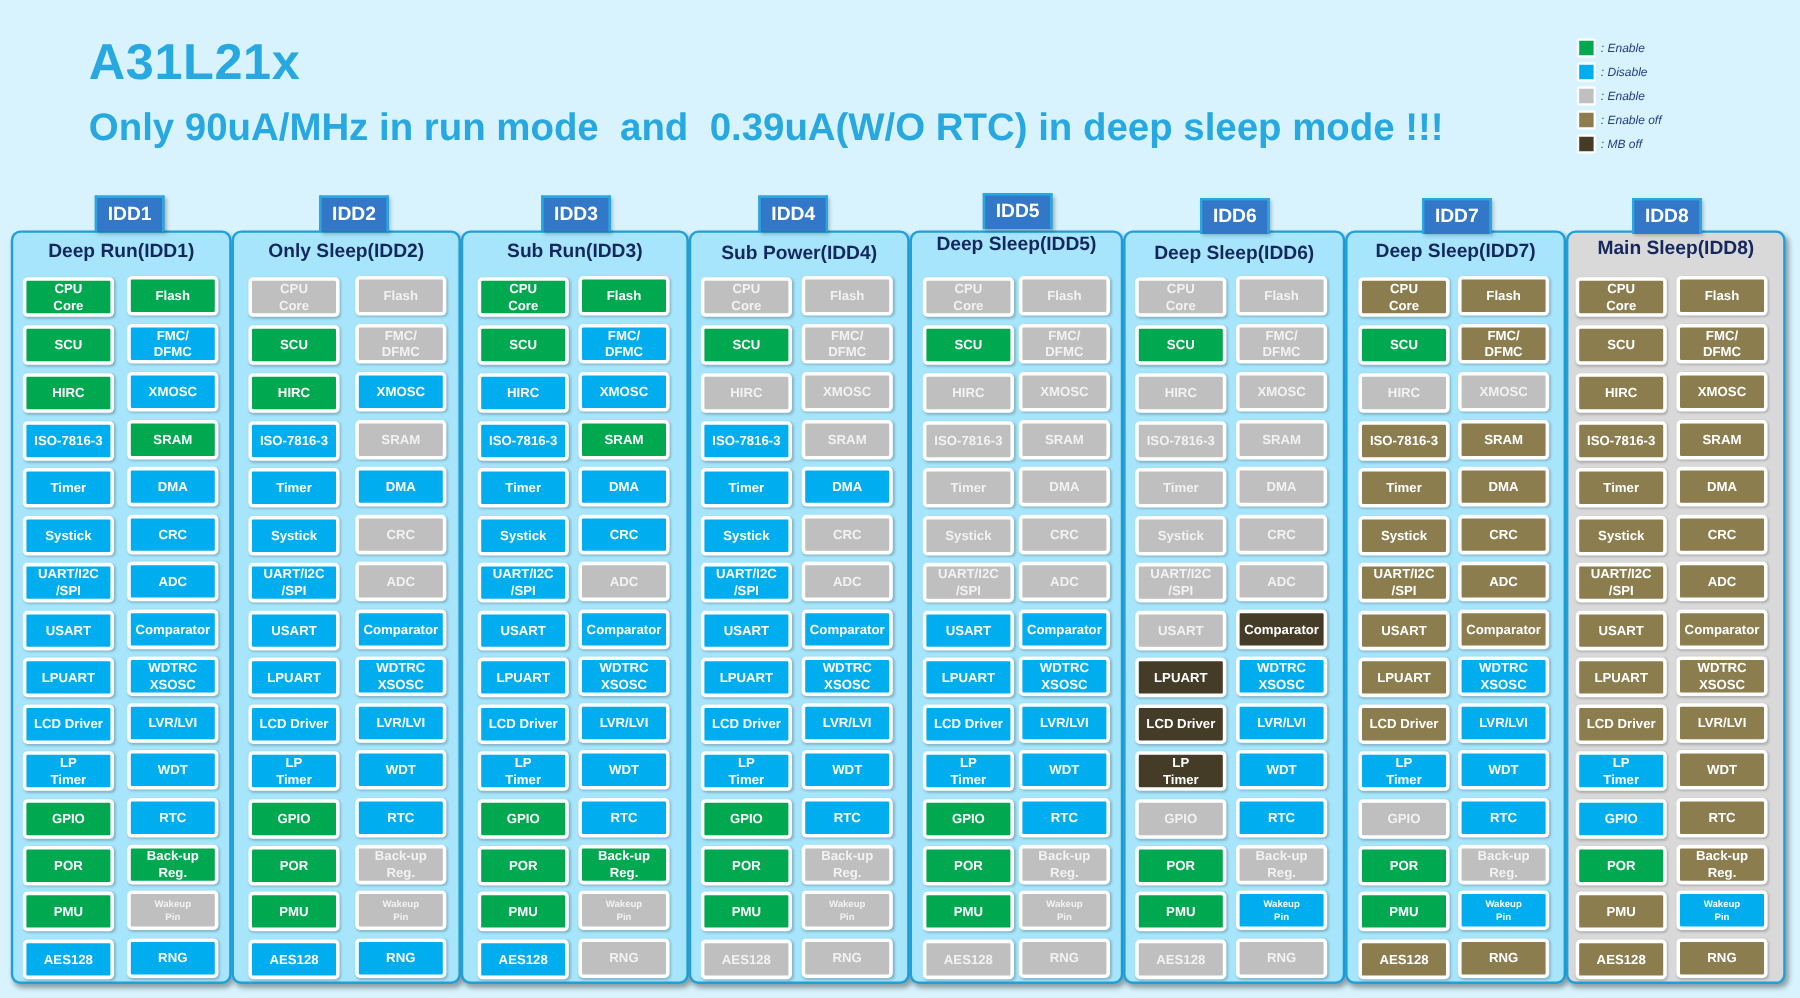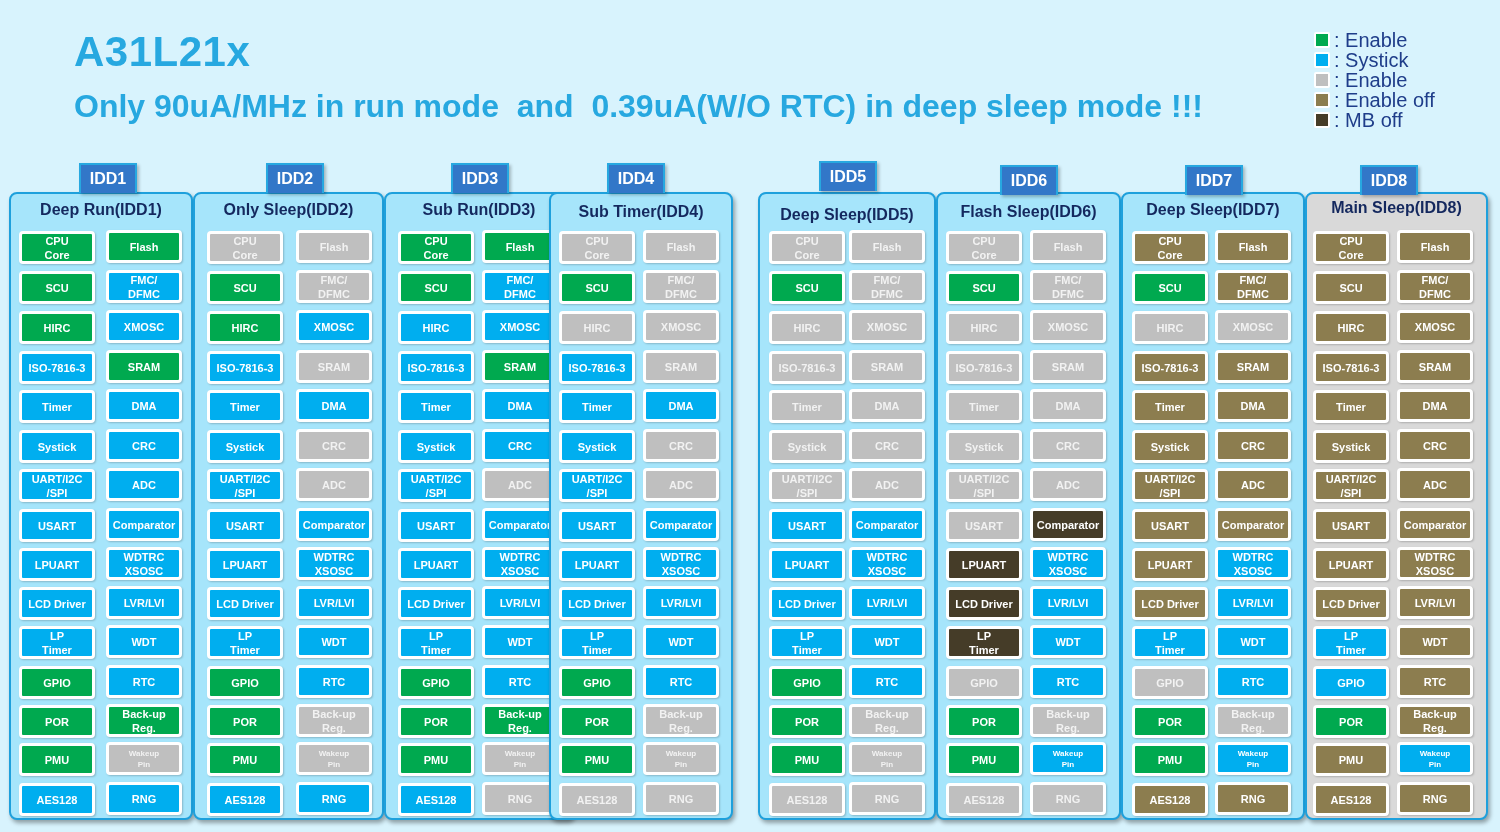--- a/index.html
+++ b/index.html
@@ -23,21 +23,21 @@
     position: absolute; left: 1314px; top: 30px;
   }
   .legend-item {
     display: flex; align-items: center; height: 20px;
   }
   .legend-swatch {
     width: 16px; height: 16px; border: 2px solid #ffffff; border-radius: 2px;
     margin-right: 4px;
   }
   .legend-label {
-    font-size: 20px; color: #1f3d8a;
+    font-style: italic; font-size: 10px; color: #1f3d8a;
   }
   .columns {
     position: absolute; left: 9px; top: 160px; width: 1482px; height: 660px;
   }
   .col {
     position: absolute; top: 0; height: 660px;
   }
   .tab {
     position: absolute; top: 3px; height: 30px; width: 58px;
     background: #3277c8; color: #ffffff;
@@ -80,21 +80,21 @@
   <div class="title">A31L21x</div>
   <div class="subtitle">Only 90uA/MHz in run mode  and  0.39uA(W/O RTC) in deep sleep mode !!!</div>
 
   <div class="legend">
     <div class="legend-item">
       <span class="legend-swatch" style="background: rgb(0, 169, 79);"></span>
       <span class="legend-label">: Enable</span>
     </div>
     <div class="legend-item">
       <span class="legend-swatch" style="background: rgb(0, 174, 239);"></span>
-      <span class="legend-label">: Systick</span>
+      <span class="legend-label">: Disable</span>
     </div>
     <div class="legend-item">
       <span class="legend-swatch" style="background: rgb(191, 191, 191);"></span>
       <span class="legend-label">: Enable</span>
     </div>
     <div class="legend-item">
       <span class="legend-swatch" style="background: rgb(140, 125, 79);"></span>
       <span class="legend-label">: Enable off</span>
     </div>
     <div class="legend-item">
@@ -223,24 +223,24 @@
           <div class="blk O" style="left: 96px; top: 471px; background: rgb(0, 174, 239);">RTC</div>
           <div class="blk E" style="left: 12px; top: 511px; background: rgb(0, 169, 79);">POR</div>
           <div class="blk E" style="left: 96px; top: 510px; background: rgb(0, 169, 79);">Back-up Reg.</div>
           <div class="blk E" style="left: 12px; top: 549px; background: rgb(0, 169, 79);">PMU</div>
           <div class="blk D small" style="left: 96px; top: 548px; background: rgb(191, 191, 191);">Wakeup
 Pin</div>
           <div class="blk O" style="left: 12px; top: 589px; background: rgb(0, 174, 239);">AES128</div>
           <div class="blk D" style="left: 96px; top: 588px; background: rgb(191, 191, 191);">RNG</div>
         </div>
       </div>
-      <div class="col" style="left: 540px; width: 184px;">
+      <div class="col" style="left: 565px; width: 184px;">
         <div class="tab" style="left: 58px; top: 3px;">IDD4</div>
         <div class="panel">
-          <div class="panel-title" style="top: 9px;">Sub Timer(IDD4)</div>
+          <div class="panel-title" style="top: 9px;">Sub Power(IDD4)</div>
           <div class="blk D" style="left: 8px; top: 37px; background: rgb(191, 191, 191);">CPU
 Core</div>
           <div class="blk D" style="left: 92px; top: 36px; background: rgb(191, 191, 191);">Flash</div>
           <div class="blk E" style="left: 8px; top: 77px; background: rgb(0, 169, 79);">SCU</div>
           <div class="blk D" style="left: 92px; top: 76px; background: rgb(191, 191, 191);">FMC/
 DFMC</div>
           <div class="blk D" style="left: 8px; top: 117px; background: rgb(191, 191, 191);">HIRC</div>
           <div class="blk D" style="left: 92px; top: 116px; background: rgb(191, 191, 191);">XMOSC</div>
           <div class="blk O" style="left: 8px; top: 157px; background: rgb(0, 174, 239);">ISO-7816-3</div>
           <div class="blk D" style="left: 92px; top: 156px; background: rgb(191, 191, 191);">SRAM</div>
@@ -268,21 +268,21 @@
           <div class="blk E" style="left: 8px; top: 549px; background: rgb(0, 169, 79);">PMU</div>
           <div class="blk D small" style="left: 92px; top: 548px; background: rgb(191, 191, 191);">Wakeup
 Pin</div>
           <div class="blk D" style="left: 8px; top: 589px; background: rgb(191, 191, 191);">AES128</div>
           <div class="blk D" style="left: 92px; top: 588px; background: rgb(191, 191, 191);">RNG</div>
         </div>
       </div>
       <div class="col" style="left: 749px; width: 178px;">
         <div class="tab" style="left: 61px; top: 1px;">IDD5</div>
         <div class="panel">
-          <div class="panel-title" style="top: 12px;">Deep Sleep(IDD5)</div>
+          <div class="panel-title" style="top: 1px;">Deep Sleep(IDD5)</div>
           <div class="blk D" style="left: 9px; top: 37px; background: rgb(191, 191, 191);">CPU
 Core</div>
           <div class="blk D" style="left: 89px; top: 36px; background: rgb(191, 191, 191);">Flash</div>
           <div class="blk E" style="left: 9px; top: 77px; background: rgb(0, 169, 79);">SCU</div>
           <div class="blk D" style="left: 89px; top: 76px; background: rgb(191, 191, 191);">FMC/
 DFMC</div>
           <div class="blk D" style="left: 9px; top: 117px; background: rgb(191, 191, 191);">HIRC</div>
           <div class="blk D" style="left: 89px; top: 116px; background: rgb(191, 191, 191);">XMOSC</div>
           <div class="blk D" style="left: 9px; top: 157px; background: rgb(191, 191, 191);">ISO-7816-3</div>
           <div class="blk D" style="left: 89px; top: 156px; background: rgb(191, 191, 191);">SRAM</div>
@@ -310,21 +310,21 @@
           <div class="blk E" style="left: 9px; top: 549px; background: rgb(0, 169, 79);">PMU</div>
           <div class="blk D small" style="left: 89px; top: 548px; background: rgb(191, 191, 191);">Wakeup
 Pin</div>
           <div class="blk D" style="left: 9px; top: 589px; background: rgb(191, 191, 191);">AES128</div>
           <div class="blk D" style="left: 89px; top: 588px; background: rgb(191, 191, 191);">RNG</div>
         </div>
       </div>
       <div class="col" style="left: 927px; width: 185px;">
         <div class="tab" style="left: 64px; top: 5px;">IDD6</div>
         <div class="panel">
-          <div class="panel-title" style="top: 9px;">Flash Sleep(IDD6)</div>
+          <div class="panel-title" style="top: 9px;">Deep Sleep(IDD6)</div>
           <div class="blk D" style="left: 8px; top: 37px; background: rgb(191, 191, 191);">CPU
 Core</div>
           <div class="blk D" style="left: 92px; top: 36px; background: rgb(191, 191, 191);">Flash</div>
           <div class="blk E" style="left: 8px; top: 77px; background: rgb(0, 169, 79);">SCU</div>
           <div class="blk D" style="left: 92px; top: 76px; background: rgb(191, 191, 191);">FMC/
 DFMC</div>
           <div class="blk D" style="left: 8px; top: 117px; background: rgb(191, 191, 191);">HIRC</div>
           <div class="blk D" style="left: 92px; top: 116px; background: rgb(191, 191, 191);">XMOSC</div>
           <div class="blk D" style="left: 8px; top: 157px; background: rgb(191, 191, 191);">ISO-7816-3</div>
           <div class="blk D" style="left: 92px; top: 156px; background: rgb(191, 191, 191);">SRAM</div>

